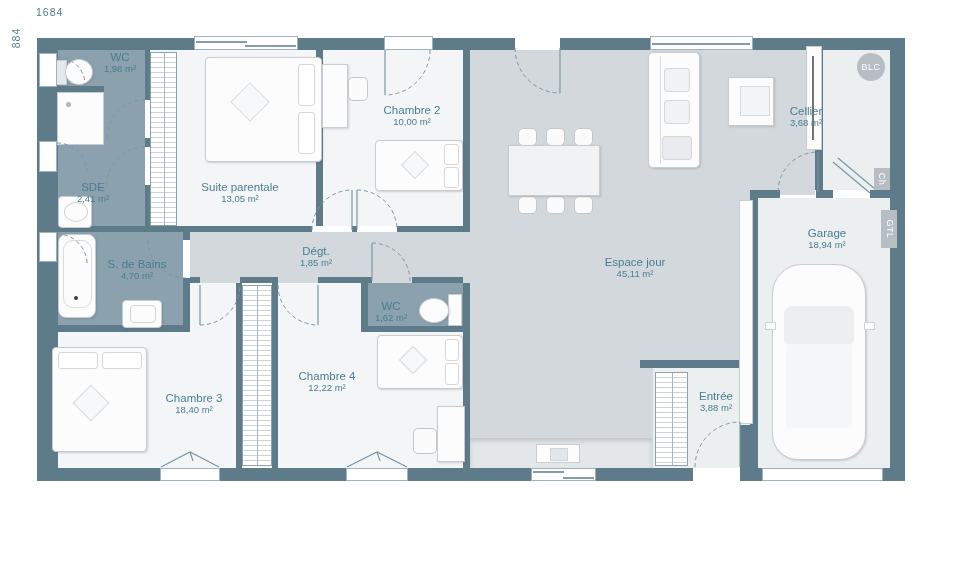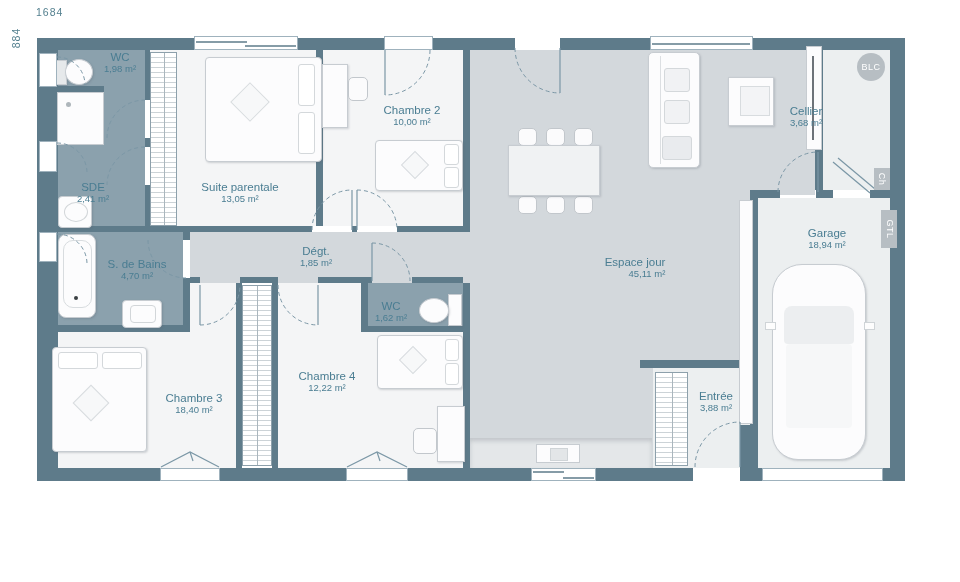--- a/index.html
+++ b/index.html
@@ -254,21 +254,21 @@
     <span class="ar">1,62 m²</span>
   </div>
   <div class="rlabel" style="left:194px;top:404px;">
     <span class="nm">Chambre 3</span>
     <span class="ar">18,40 m²</span>
   </div>
   <div class="rlabel" style="left:327px;top:382px;">
     <span class="nm">Chambre 4</span>
     <span class="ar">12,22 m²</span>
   </div>
-  <div class="rlabel" style="left:635px;top:268px;text-align:right;">
+  <div class="rlabel" style="left:635px;top:268px;">
     <span class="nm">Espace jour</span>
     <span class="ar">45,11 m²</span>
   </div>
   <div class="rlabel" style="left:716px;top:402px;">
     <span class="nm">Entrée</span>
     <span class="ar">3,88 m²</span>
   </div>
   <div class="rlabel" style="left:806px;top:117px;">
     <span class="nm">Cellier</span>
     <span class="ar">3,68 m²</span>

